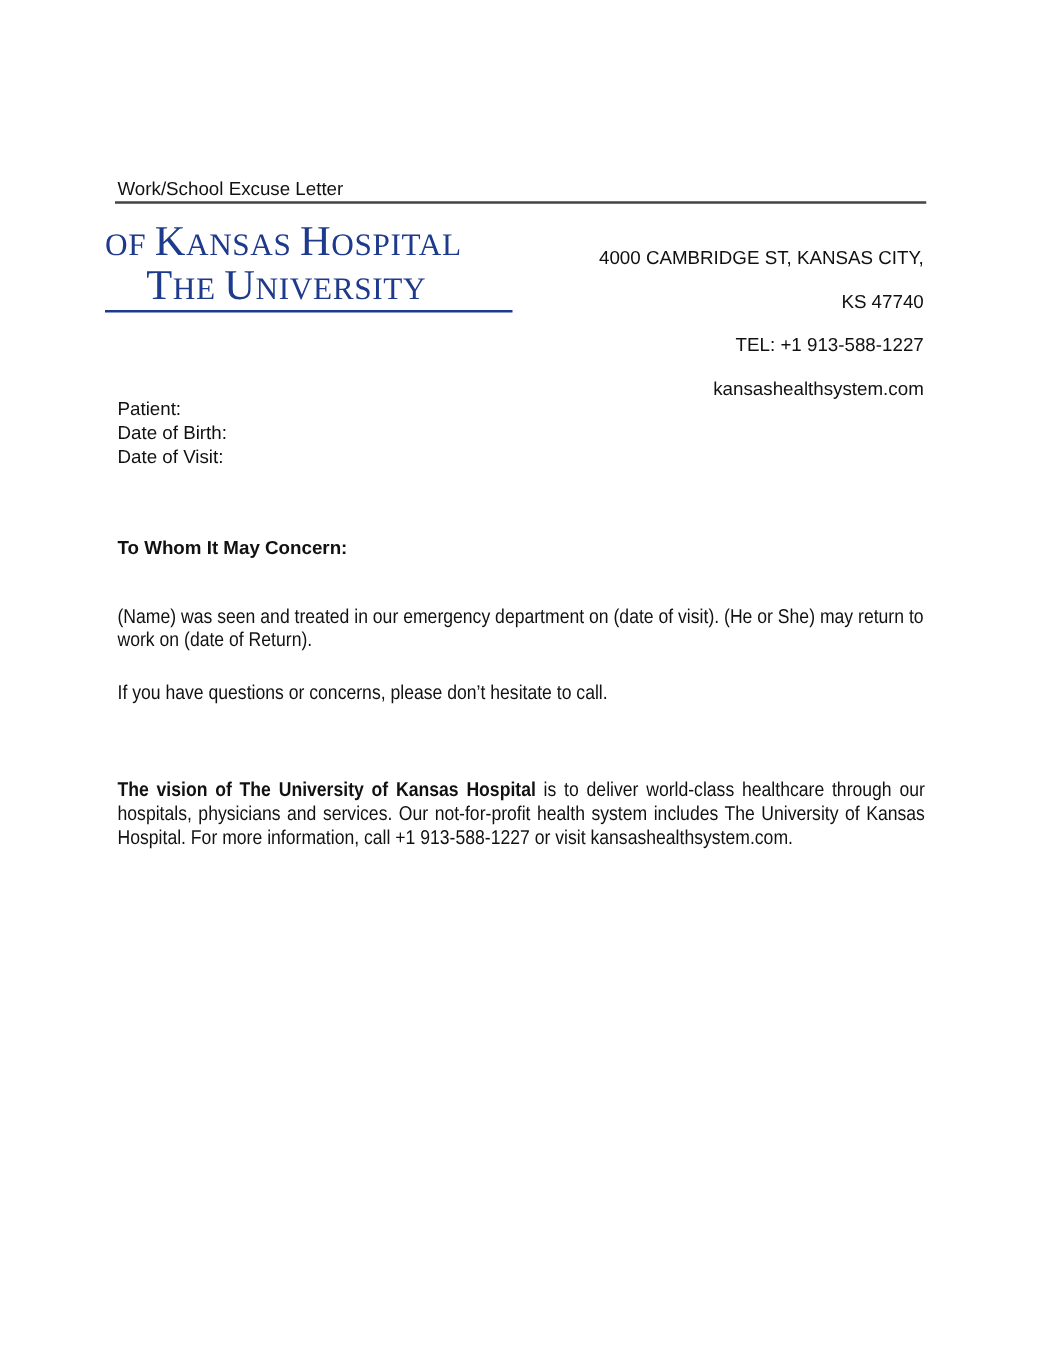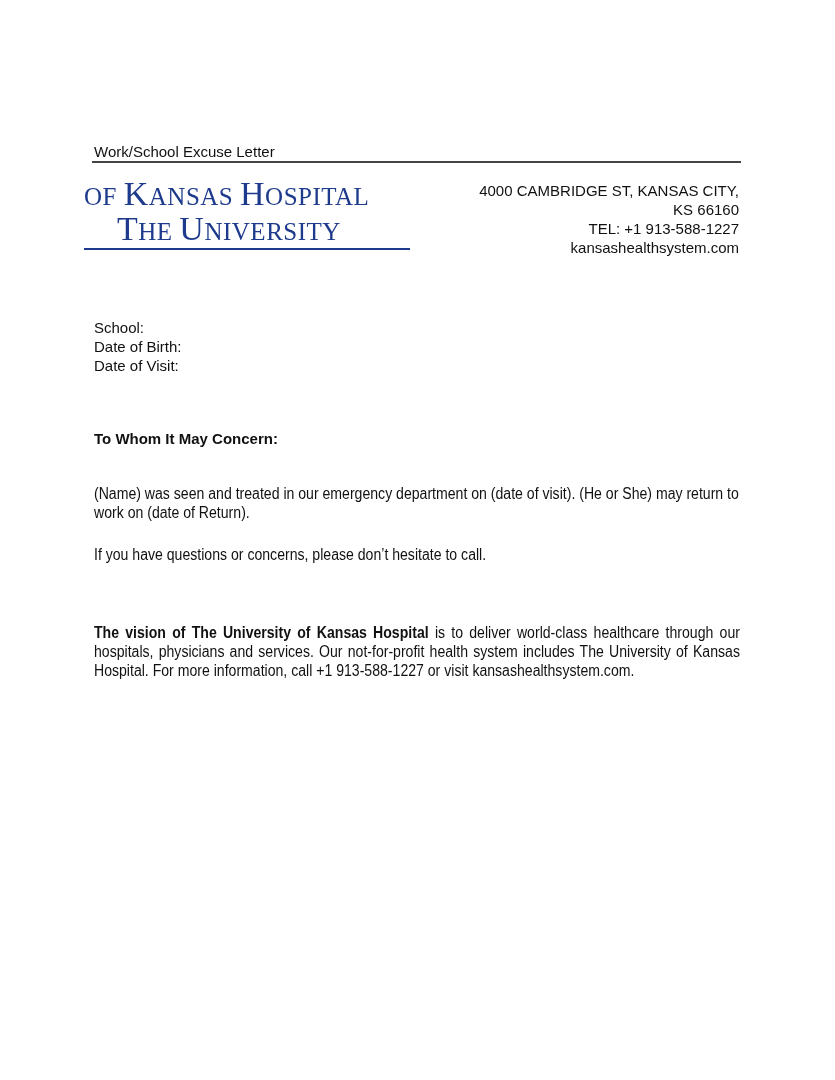--- a/index.html
+++ b/index.html
@@ -8,21 +8,21 @@
   .doc-title { position:absolute; left:94px; top:143px; font-size:15px; color:#111; }
   .rule { position:absolute; left:92px; top:161px; width:649px; height:2px; background:#444; }
   .logo { position:absolute; left:84px; top:178px; width:326px; color:#1e3a8c; font-family:"Liberation Serif", serif; }
   .logo-line { display:block; white-space:nowrap; line-height:32px; letter-spacing:0.5px; }
   .logo-line1 { font-size:34px; padding-left:33px; }
   .logo-line2 { font-size:34px; }
   .logo .big { font-size:34px; }
   .logo .sc { font-size:25px; }
   .logo-underline { position:absolute; left:0; top:70px; width:326px; height:2px; background:#1e3a8c; }
   .address { position:absolute; right:96px; top:181px; text-align:right; font-size:15px; line-height:19px; color:#111; }
-  .address div { white-space:nowrap; }
+  .address div { white-space:nowrap;margin-top:16px; }
   .fields { position:absolute; left:94px; top:318px; font-size:15px; line-height:19px; }
   .salutation { position:absolute; left:94px; top:430px; font-size:15px; font-weight:bold; }
   .body-text { position:absolute; left:94px; width:646px; font-size:16px; line-height:19px; transform-origin:left top; }
   .para1 { top:468px;margin-top:16px; }
   .para2 { top:545px; }
   .para3 { top:623px; text-align:justify; }
   .narrow { display:inline-block; transform:scaleX(0.88); transform-origin:left top; width:734px; }
 </style>
 </head>
 <body>
@@ -32,27 +32,27 @@
   <div class="rule"></div>
 
   <div class="logo">
     <span class="logo-line logo-line2"><span class="sc">OF </span><span class="big">K</span><span class="sc">ANSAS </span><span class="big">H</span><span class="sc">OSPITAL</span></span>
     <span class="logo-line logo-line1"><span class="big">T</span><span class="sc">HE </span><span class="big">U</span><span class="sc">NIVERSITY</span></span>
     <div class="logo-underline"></div>
   </div>
 
   <div class="address">
     <div>4000 CAMBRIDGE ST, KANSAS CITY,</div>
-    <div>KS 66160</div>
+    <div>KS 47740</div>
     <div>TEL: +1 913-588-1227</div>
     <div>kansashealthsystem.com</div>
   </div>
 
   <div class="fields">
-    <div>School:</div>
+    <div>Patient:</div>
     <div>Date of Birth:</div>
     <div>Date of Visit:</div>
   </div>
 
   <div class="salutation">To Whom It May Concern:</div>
 
   <div class="body-text para1">
     <span class="narrow">(Name) was seen and treated in our emergency department on (date of visit). (He or She) may return to work on (date of Return).</span>
   </div>
 

